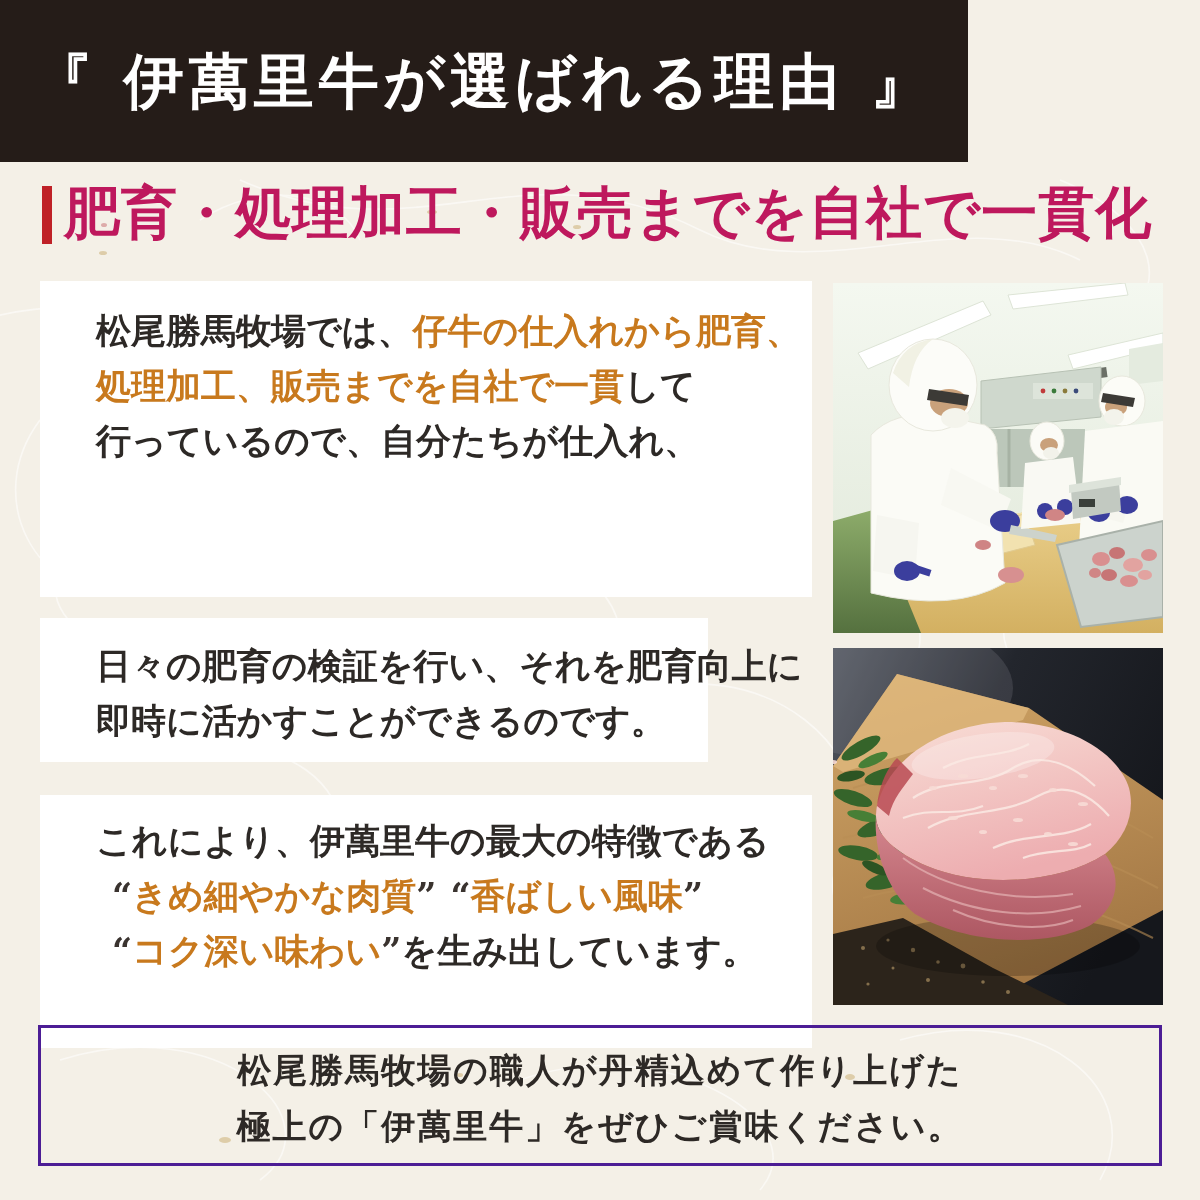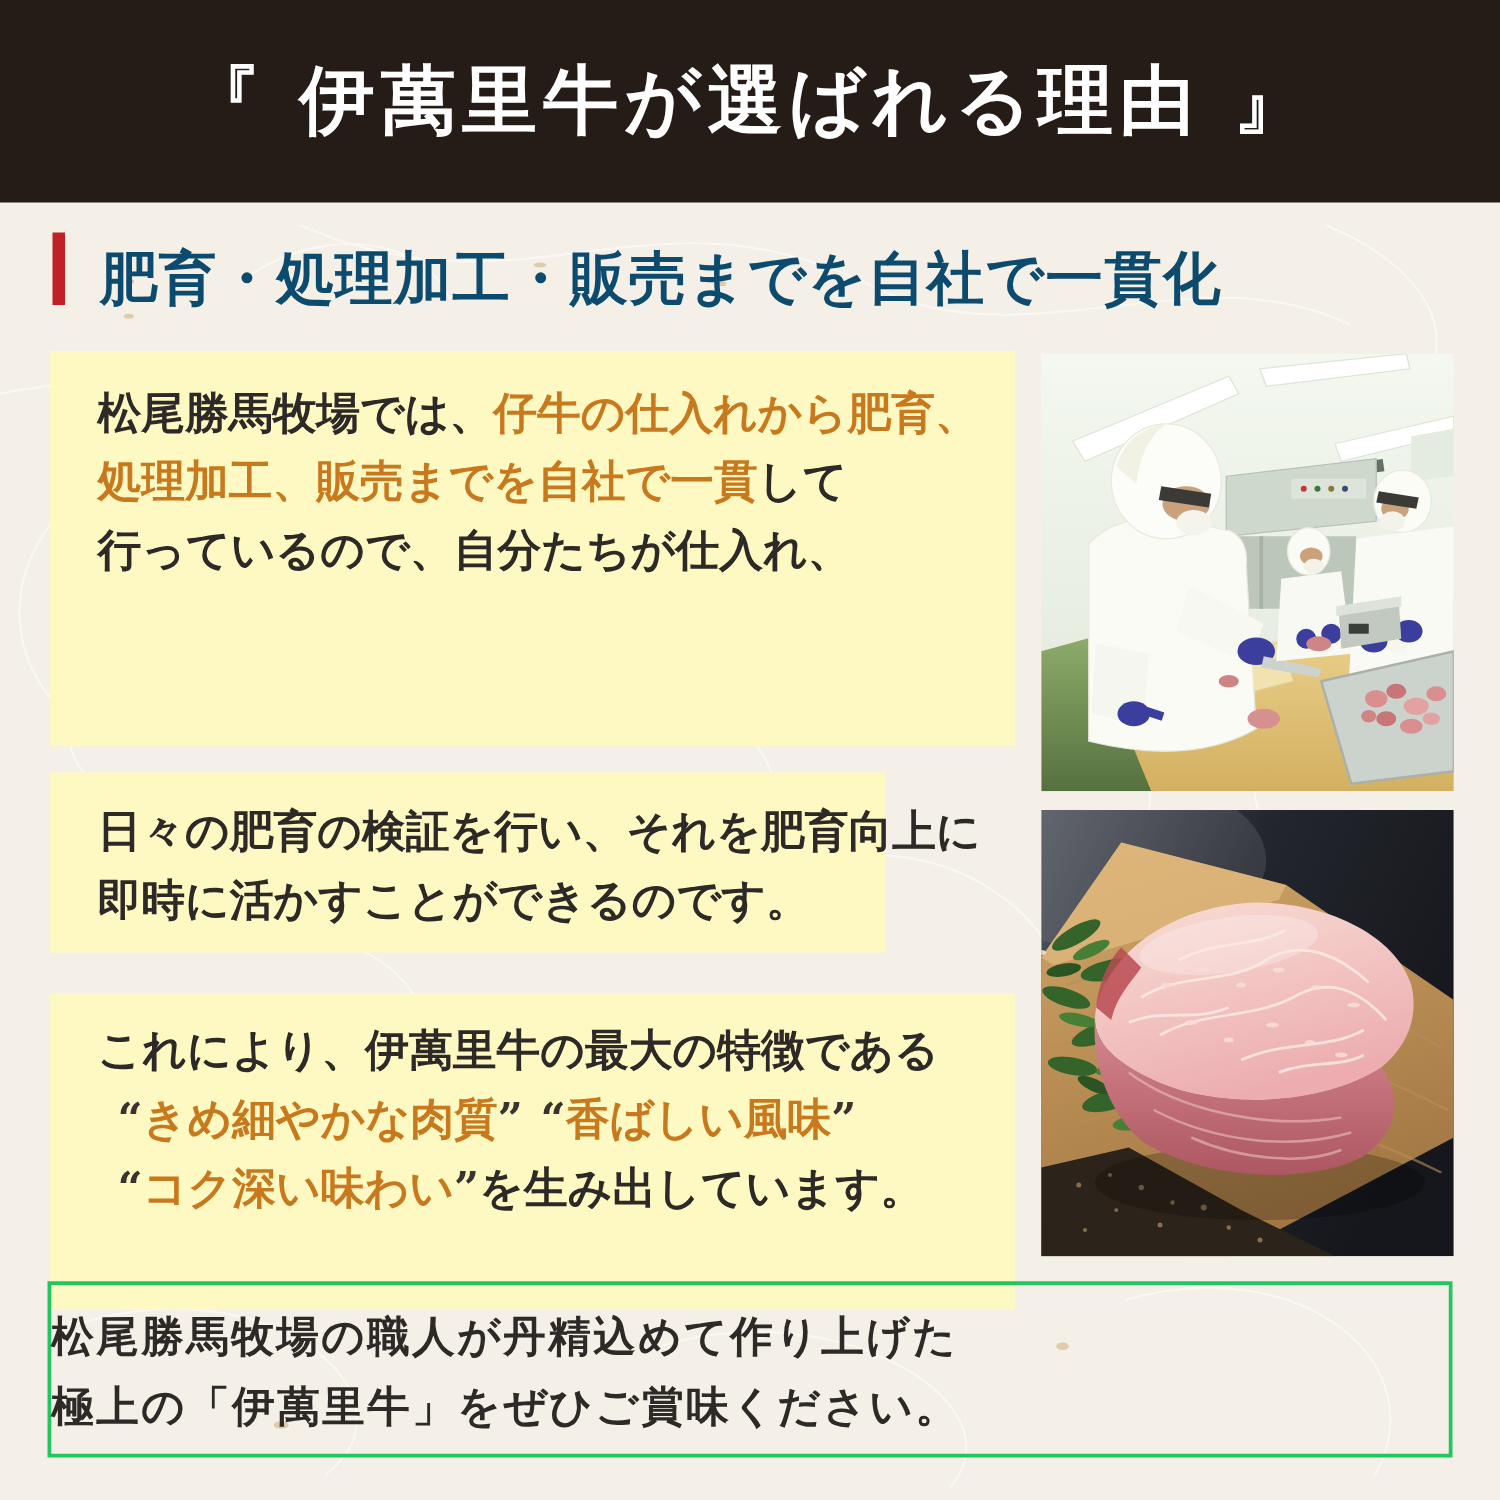--- a/index.html
+++ b/index.html
@@ -2,44 +2,44 @@
 <html><head>
 <meta charset="utf-8">
 <style>
   html,body{margin:0;padding:0;}
   body{width:1200px;height:1200px;position:relative;overflow:hidden;
        background:#f4f0e7;font-family:"DejaVu Serif","Liberation Serif",serif;}
   .abs{position:absolute;}
   
   #texture{left:0;top:0;z-index:0;}
   
-  .banner{left:0;top:0;width:1200px;height:162px;background:#251c18;z-index:2;}
+  .banner{left:0;top:0;width:968px;height:162px;background:#251c18;z-index:2;}
   .banner h1{margin:0;width:100%;text-align:center;line-height:162px;
              font-size:60px;font-weight:700;color:#ffffff;letter-spacing:5px;}
   
   .heading-bar{left:42px;top:186px;width:10px;height:58px;background:#bf2127;z-index:2;}
-  .heading-text{left:64px;top:176px;width:1120px;margin:16px;font-size:46px;font-weight:700;
-                color:#0c4a6e;letter-spacing:1px;z-index:2;white-space:nowrap;}
-  
-  .card{background:#fef9c3;z-index:2;box-sizing:border-box;padding-left:38px;}
+  .heading-text{left:64px;top:176px;width:1120px;margin:0;font-size:56px;font-weight:700;
+                color:#be185d;letter-spacing:1px;z-index:2;white-space:nowrap;}
+  
+  .card{background:#ffffff;z-index:2;box-sizing:border-box;padding-left:56px;}
   .card p{margin:0;font-size:35px;line-height:55px;font-weight:600;color:#2d2926;white-space:nowrap;}
   .card1{left:40px;top:281px;width:772px;height:316px;padding-top:22px;}
   .card2{left:40px;top:618px;width:668px;height:144px;padding-top:20px;}
   .card3{left:40px;top:795px;width:772px;height:253px;padding-top:18px;}
   .t-orange{color:#c8791d;}
   .quote{color:#3a332f;}
   .indent{padding-left:16px;}
   .qgap{display:inline-block;width:14px;}
   
   .photo1{left:833px;top:283px;width:330px;height:350px;z-index:2;}
   .photo2{left:833px;top:648px;width:330px;height:357px;z-index:2;}
   .photo1 svg,.photo2 svg{display:block;}
   
-  .footer-box{left:38px;top:1025px;width:1118px;height:135px;border:3px solid #22c55e;
-              z-index:2;text-align:left;box-sizing:content-box;padding-top:0;}
+  .footer-box{left:38px;top:1025px;width:1118px;height:135px;border:3px solid #4c1d95;
+              z-index:2;text-align:center;box-sizing:content-box;padding-top:0;}
   .footer-box .inner{padding-top:14px;}
   .footer-box p{margin:0;font-size:34px;line-height:56px;font-weight:600;
                 color:#2d2926;letter-spacing:2px;white-space:nowrap;}
 </style>
 </head>
 <body>
 
 <svg id="texture" class="abs" width="1200" height="1200" viewBox="0 0 1200 1200">
   <g fill="none" stroke="#ffffff" stroke-width="1.6" opacity="0.55">
     <path d="M-20,320 C200,260 300,430 90,540 C20,580 60,660 180,650"></path>

